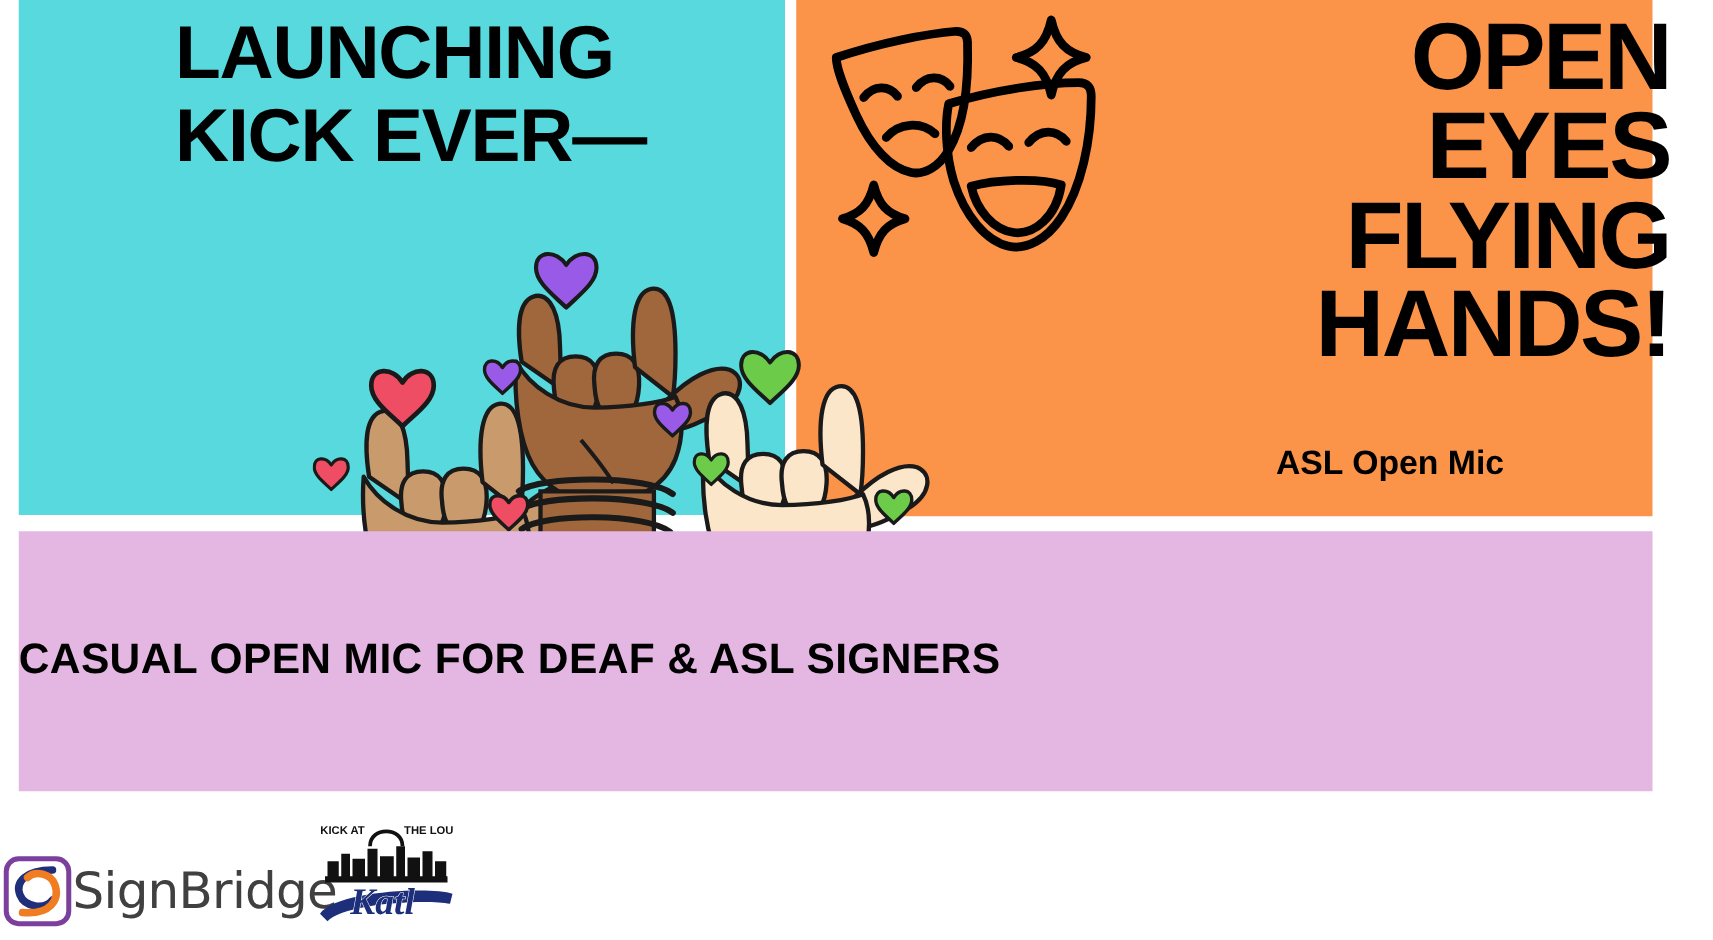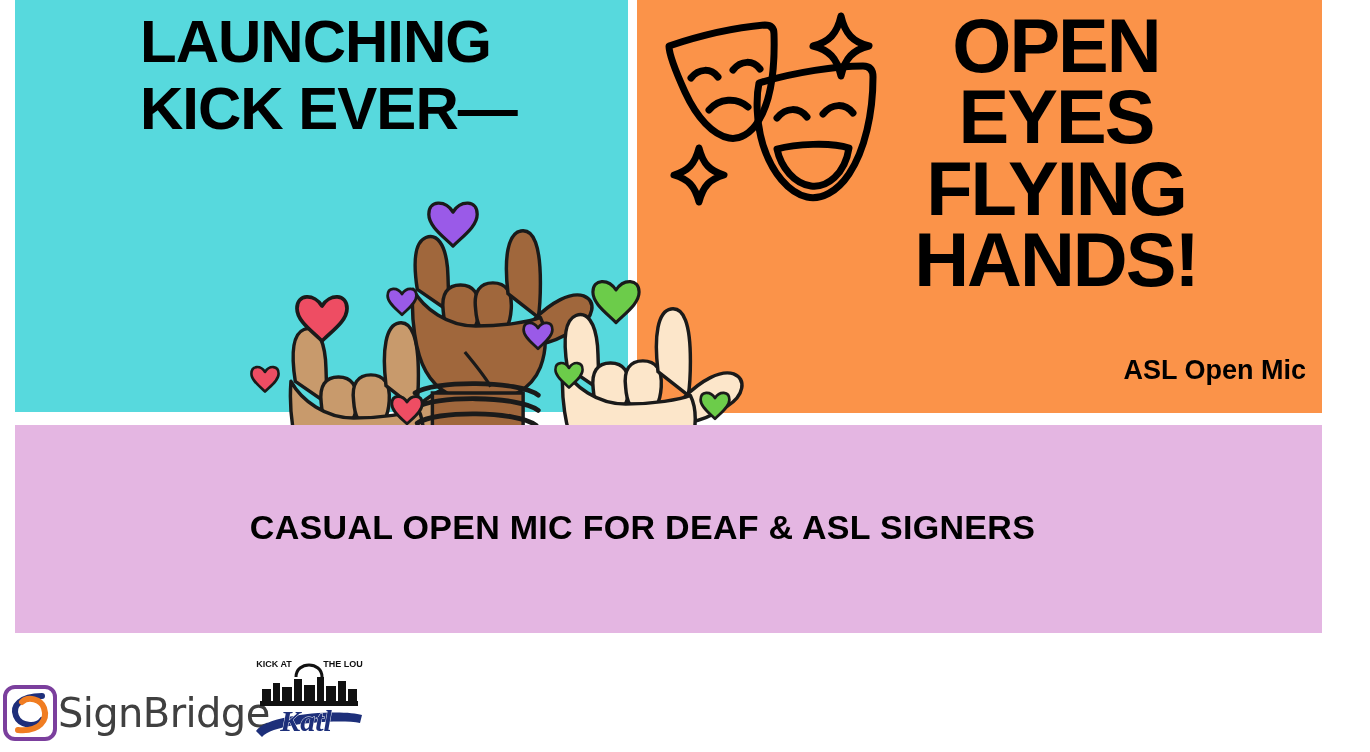--- a/index.html
+++ b/index.html
@@ -35,42 +35,42 @@
     line-height:1.12;
     letter-spacing:-1px;
     font-family:"Liberation Sans", sans-serif;
   }
   .headline .l1{display:block;}
   .headline .l2{display:block;}
 
   
   .big-title{
     position:absolute;right:82px;top:10px;width:560px;
-    text-align:center;
+    text-align:right;
     color:#000;font-weight:bold;
     font-size:76px;line-height:0.94;
     letter-spacing:-2px;
   }
   .big-title span{display:block;}
   .subtitle{
-    position:absolute;right:112px;top:355px;width:420px;
-    text-align:right;
+    position:absolute;right:96px;top:355px;width:420px;
+    text-align:center;
     color:#000;font-weight:bold;font-size:27px;letter-spacing:0px;
   }
 
   
   .masks{position:absolute;left:655px;top:8px;width:240px;height:205px;}
 
   
   .hands{position:absolute;left:250px;top:190px;width:510px;height:290px;}
 
   
   .banner-text{
     position:absolute;left:15px;top:505px;width:1255px;
-    text-align:center;color:#000;font-weight:bold;
+    text-align:left;color:#000;font-weight:bold;
     font-size:34px;line-height:1.35;letter-spacing:0.3px;
   }
   .banner-text span{display:block;}
 
   
   .sponsor-label{
     position:absolute;left:6px;top:640px;
     font-size:22px;color:#1b1b1b;font-weight:normal;
     letter-spacing:0.1px;
   }

